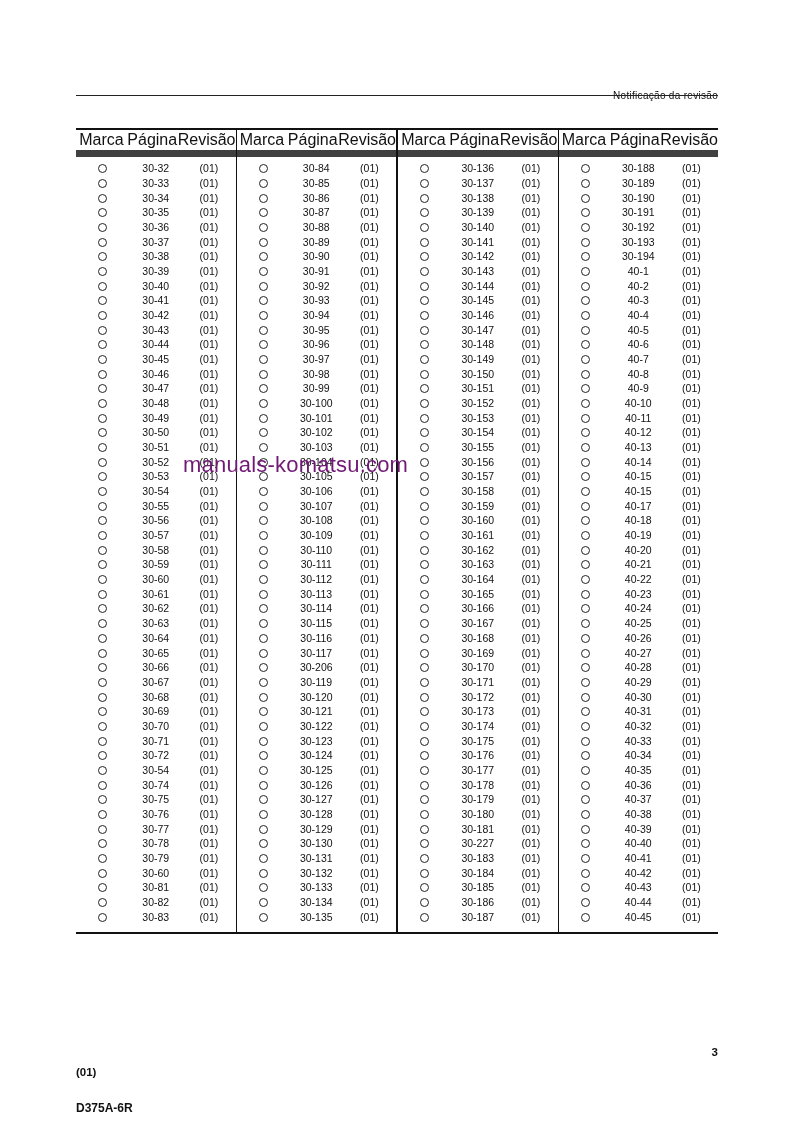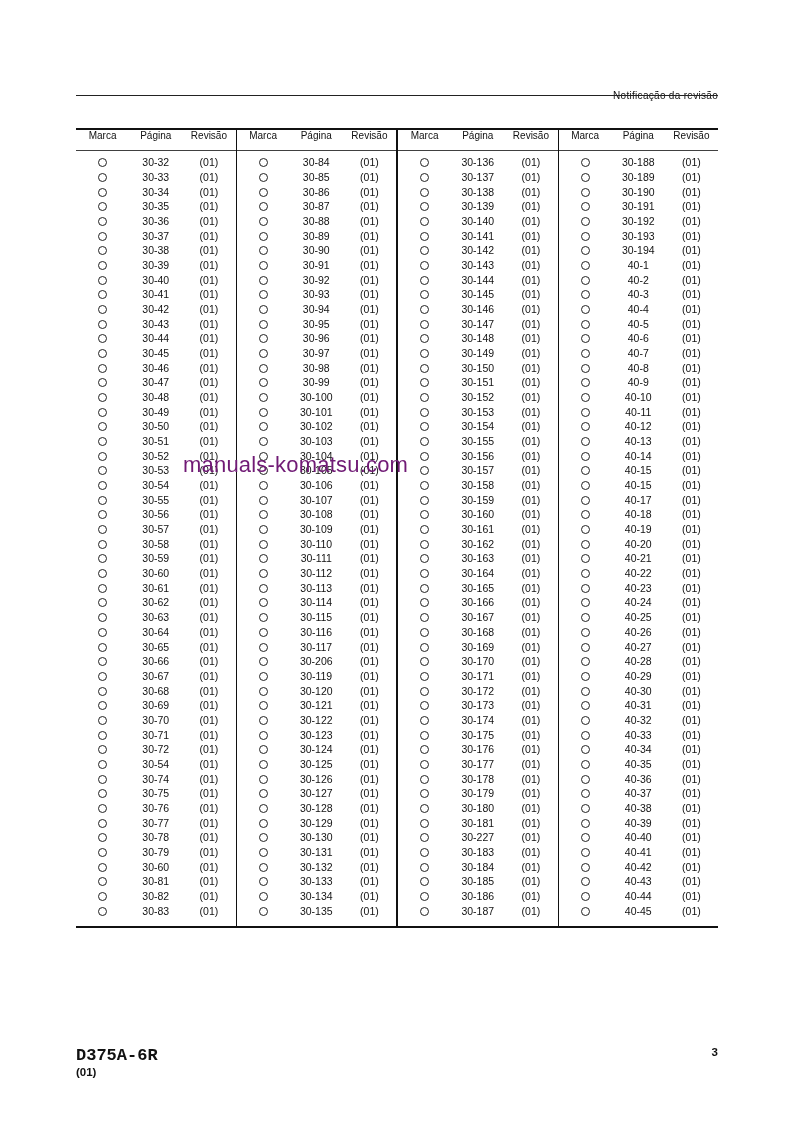--- a/index.html
+++ b/index.html
@@ -4,28 +4,28 @@
 <style>
   html, body { margin:0; padding:0; background:#fff; }
   body { width:794px; height:1123px; position:relative; font-family:"Liberation Sans", sans-serif; color:#111; overflow:hidden; }
   .hdr-title { position:absolute; right:76px; top:62px; font-size:10px; letter-spacing:0.3px;margin-top:28px; }
   .hdr-rule { position:absolute; left:76px; right:76px; top:95px; border-top:1px solid #222; }
   .table { position:absolute; left:76px; top:128px; width:642px; border-top:2px solid #111; border-bottom:2px solid #111; display:flex; }
   .group { flex:1; position:relative; }
   .group + .group { border-left:2px solid #111; }
   .group.g2 { border-left-width:1px; }
   .group.g4 { border-left-width:1px; }
-  .ghead { display:flex; height:20px; align-items:flex-start; border-bottom:1px solid #404040; font-size:10px; }
+  .ghead { display:flex; height:20px; align-items:center; border-bottom:7px solid #404040; font-size:16px; }
   .ghead span { flex:1; text-align:center; }
   .rows { padding-top:4px; padding-bottom:8px; }
   .row { display:flex; height:14.68px; align-items:center; font-size:10.5px; }
   .row span { flex:1; text-align:center; }
   .circle { display:inline-block; width:7px; height:7px; border:1px solid #222; border-radius:50%; margin-top:3px; }
   .watermark { position:absolute; left:183px; top:452px; font-size:22px; color:#701a75; letter-spacing:0.2px; }
-  .footer-model { position:absolute; left:76px; top:1046px; font-size:17px; font-weight:bold;font-family:Liberation Mono, monospace; }
+  .footer-model { position:absolute; left:76px; top:1101px; font-size:12px; font-weight:bold; }
   .footer-rev { position:absolute; left:76px; top:1066px; font-size:11.5px; font-weight:bold; }
   .footer-page { position:absolute; right:76px; top:1046px; font-size:11.5px; font-weight:bold; }
 </style>
 </head>
 <body>
 
 <div class="hdr-title">Notificação da revisão</div>
 <div class="hdr-rule"></div>
 
 <div class="table" id="rev-table">

